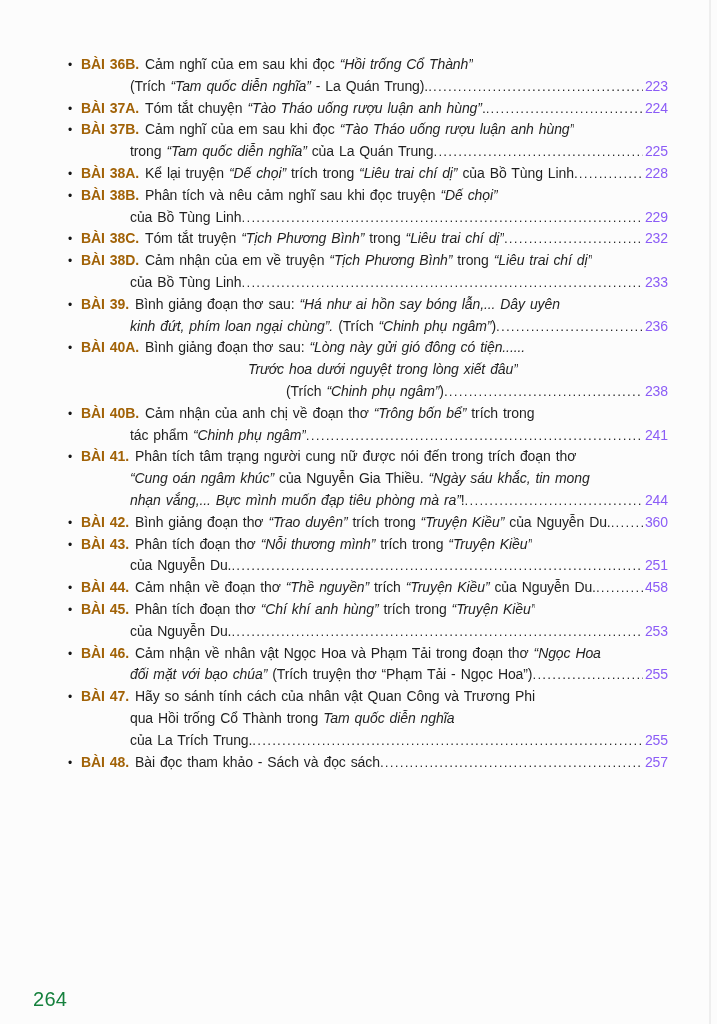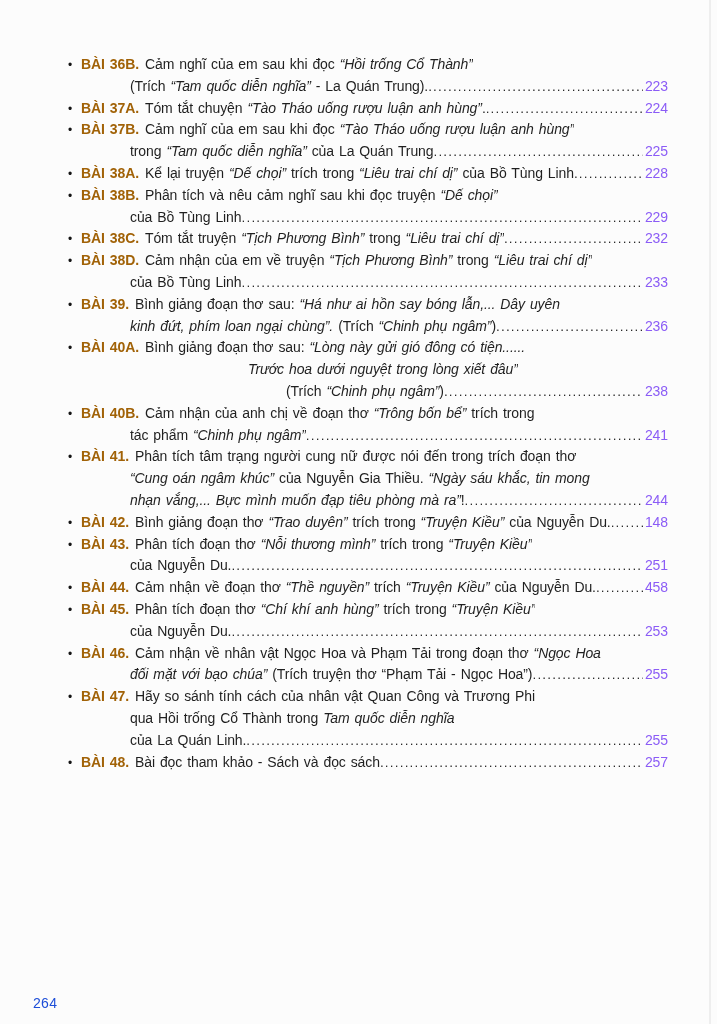--- a/index.html
+++ b/index.html
@@ -72,24 +72,23 @@
   }
   .pg {
     flex: 0 0 auto;
     padding-left: 2px;
     color: #8b5cf6;
   }
   .footer {
     position: absolute;
     left: 33px;
     top: 988px;
-    font-size: 14px;
+    font-size: 20px;
     letter-spacing: 0.3px;
-    color: #1d4ed8;
-    margin-top: 7px;
+    color: #15803d;
   }
 </style>
 </head>
 <body>
 
 <div class="page">
   <div class="toc">
       <div class="entry">
         <div class="line">
           <span class="bullet">•</span>
@@ -218,21 +217,21 @@
           <span class="leader"></span>
           <span class="pg">244</span>
         </div>
       </div>
       <div class="entry">
         <div class="line">
           <span class="bullet">•</span>
           <span class="label">BÀI 42.</span>
           <span class="txt"><span class="rm">Bình giảng đoạn thơ </span><span class="it">“Trao duyên”</span><span class="rm"> trích trong </span><span class="it">“Truyện Kiều”</span><span class="rm"> của Nguyễn Du. </span></span>
           <span class="leader"></span>
-          <span class="pg">148</span>
+          <span class="pg">360</span>
         </div>
       </div>
       <div class="entry">
         <div class="line">
           <span class="bullet">•</span>
           <span class="label">BÀI 43.</span>
           <span class="txt"><span class="rm">Phân tích đoạn thơ </span><span class="it">“Nỗi thương mình”</span><span class="rm"> trích trong </span><span class="it">“Truyện Kiều”</span></span>
         </div>
         <div class="line" style="padding-left: 62px;">
           <span class="txt"><span class="rm">của Nguyễn Du.</span></span>
@@ -276,21 +275,21 @@
       <div class="entry">
         <div class="line">
           <span class="bullet">•</span>
           <span class="label">BÀI 47.</span>
           <span class="txt"><span class="rm">Hãy so sánh tính cách của nhân vật Quan Công và Trương Phi</span></span>
         </div>
         <div class="line" style="padding-left: 62px;">
           <span class="txt"><span class="rm">qua Hồi trống Cổ Thành trong </span><span class="it">Tam quốc diễn nghĩa</span></span>
         </div>
         <div class="line" style="padding-left: 62px;">
-          <span class="txt"><span class="rm">của La Quán Linh.</span></span>
+          <span class="txt"><span class="rm">của La Trích Trung.</span></span>
           <span class="leader"></span>
           <span class="pg">255</span>
         </div>
       </div>
       <div class="entry">
         <div class="line">
           <span class="bullet">•</span>
           <span class="label">BÀI 48.</span>
           <span class="txt"><span class="rm">Bài đọc tham khảo - Sách và đọc sách</span></span>
           <span class="leader"></span>

